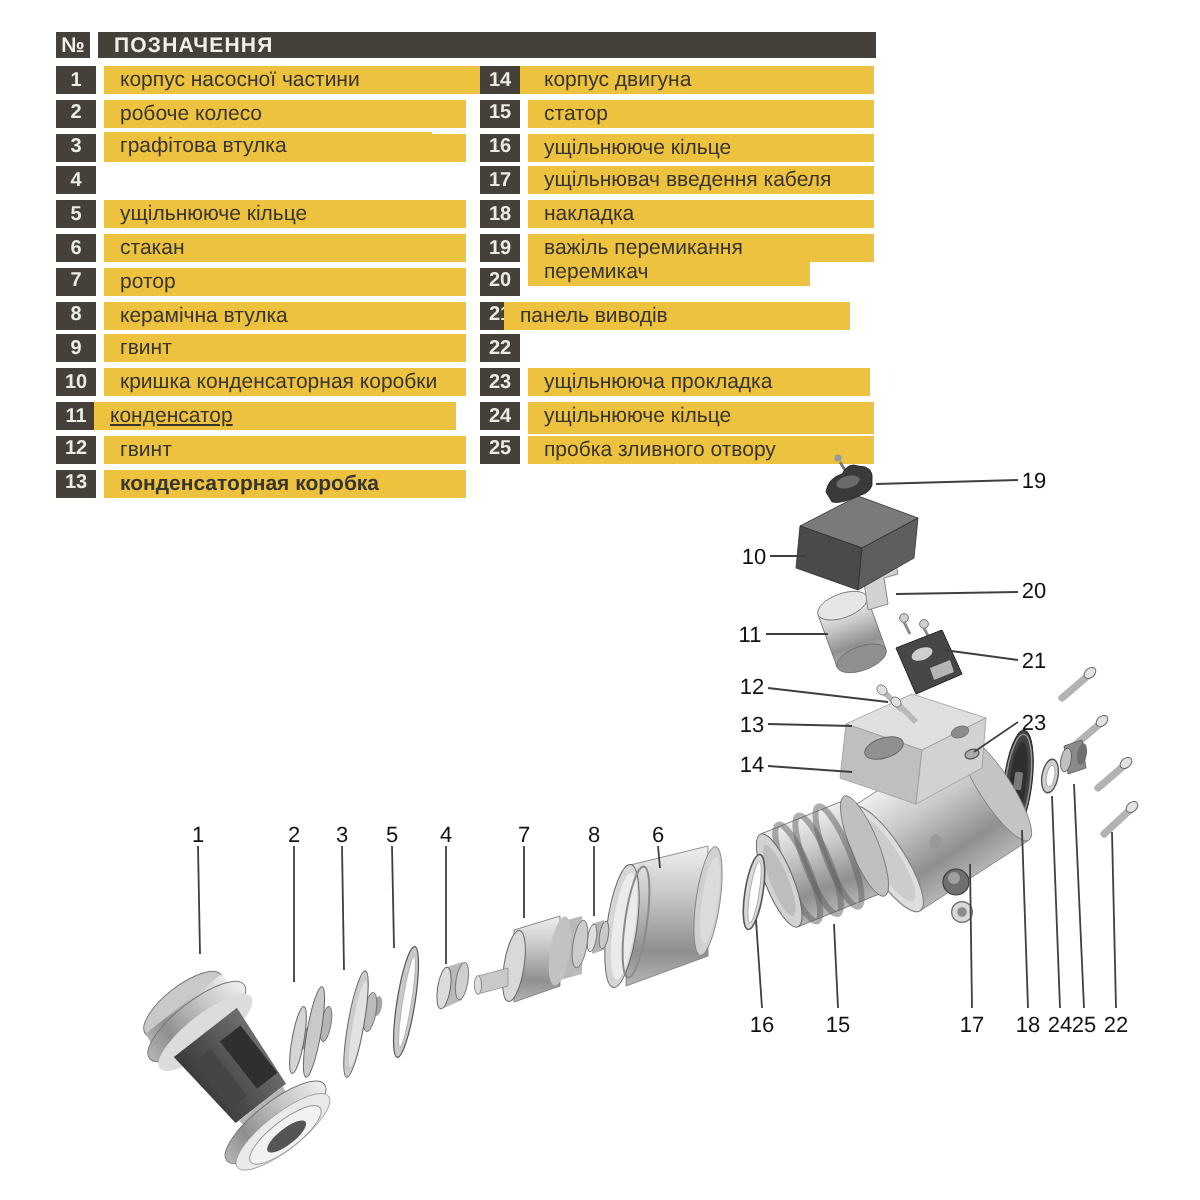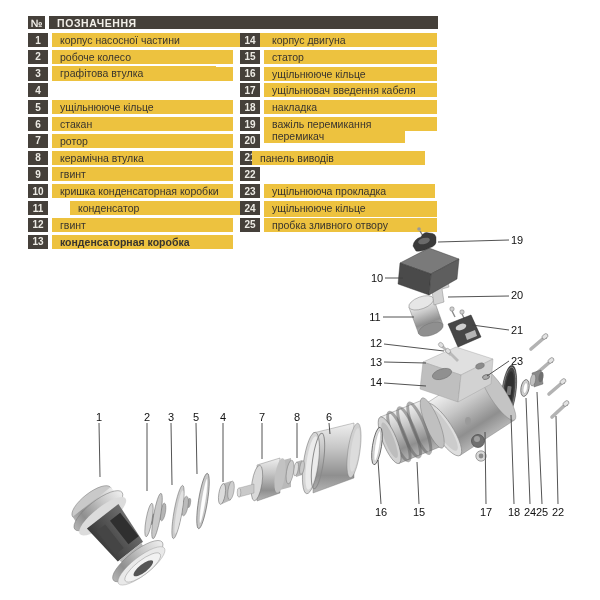--- a/index.html
+++ b/index.html
@@ -39,21 +39,21 @@
         <div class="rowcell" style="left: 52px; top: 117px; width: 181px;">стакан</div>
         <div class="rownum" style="left: 28px; top: 133.8px;">7</div>
         <div class="rowcell" style="left: 52px; top: 133.8px; width: 181px;">ротор</div>
         <div class="rownum" style="left: 28px; top: 150.6px;">8</div>
         <div class="rowcell" style="left: 52px; top: 150.6px; width: 181px;">керамічна втулка</div>
         <div class="rownum" style="left: 28px; top: 167.4px;">9</div>
         <div class="rowcell" style="left: 52px; top: 167.4px; width: 181px;">гвинт</div>
         <div class="rownum" style="left: 28px; top: 184.2px;">10</div>
         <div class="rowcell" style="left: 52px; top: 184.2px; width: 181px;">кришка конденсаторная коробки</div>
         <div class="rownum" style="left: 28px; top: 201px;">11</div>
-        <div class="rowcell" style="left: 70px; top: 201px; width: 181px;">конденсатор</div>
+        <div class="rowcell" style="left: 47px; top: 201px; width: 181px; text-decoration: underline;">конденсатор</div>
         <div class="rownum" style="left: 28px; top: 217.8px;">12</div>
         <div class="rowcell" style="left: 52px; top: 217.8px; width: 181px;">гвинт</div>
         <div class="rownum" style="left: 28px; top: 234.6px;">13</div>
         <div class="rowcell" style="left: 52px; top: 234.6px; width: 181px; font-weight: bold;">конденсаторная коробка</div>
         <div class="rownum" style="left: 240px; top: 33px;">14</div>
         <div class="rowcell" style="left: 264px; top: 33px; width: 173px;">корпус двигуна</div>
         <div class="rownum" style="left: 240px; top: 49.8px;">15</div>
         <div class="rowcell" style="left: 264px; top: 49.8px; width: 173px;">статор</div>
         <div class="rownum" style="left: 240px; top: 66.6px;">16</div>
         <div class="rowcell" style="left: 264px; top: 66.6px; width: 173px;">ущільнююче кільце</div>

